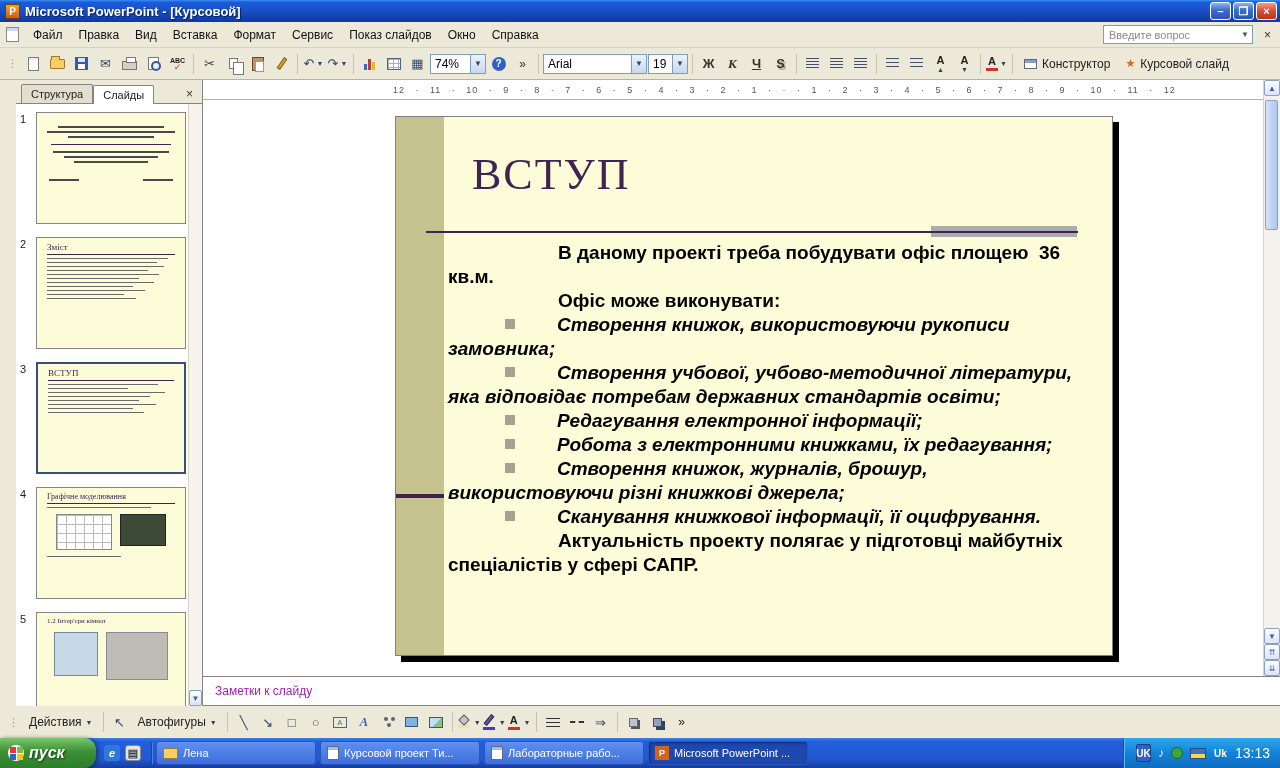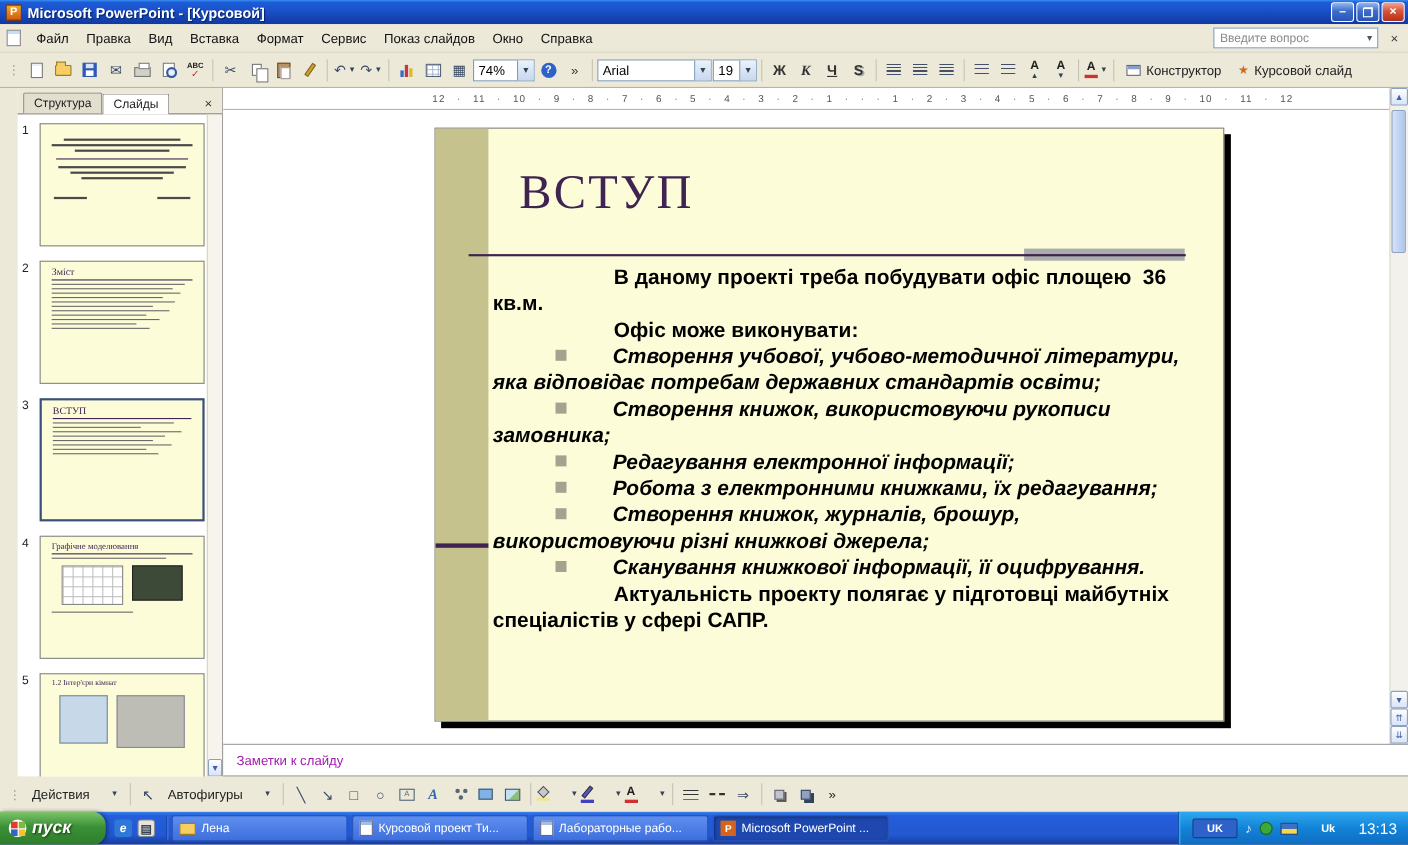--- a/index.html
+++ b/index.html
@@ -134,21 +134,21 @@
   .vs-track { flex:1; position:relative; }
   .vs-thumb { position:absolute; left:1px; top:4px; width:13px; height:130px; border:1px solid #8CA0C0; border-radius:2px;
     background:linear-gradient(90deg,#D6E2F8,#AEC6EE); }
 
   
   .notes { height:30px; background:#fff; border-top:1px solid #848484; border-bottom:1px solid #848484;
     display:flex; align-items:center; padding-left:12px; font-size:12px; color:#a21caf; }
 
   
   .drawbar { height:32px; display:flex; align-items:center; gap:2px; padding:0 5px; background:#ECE9D8; }
-  .dbtn { height:22px; min-width:22px; display:flex; align-items:center; justify-content:center; gap:19px;
+  .dbtn { height:22px; min-width:22px; display:flex; align-items:center; justify-content:center; gap:4px;
     font-size:12px; color:#222; }
   .i-rect, .i-oval { font-size:13px; color:#44506A; }
   .i-textbox { width:14px; height:11px; border:1px solid #567; font-size:7px; color:#567; display:flex; align-items:center; justify-content:center; }
   .i-wordart { font-family:"Liberation Serif",serif; font-weight:bold; font-style:italic; font-size:13px; color:#3668B0; }
   .i-diagram { width:4px; height:4px; border-radius:50%; background:#567; box-shadow:7px 0 0 #567, 3px 6px 0 #567; margin:0 4px 6px 0; }
   .i-clip { width:13px; height:10px; background:#7FB2E5; border:1px solid #456; }
   .i-pic { width:14px; height:11px; border:1px solid #456; background:linear-gradient(135deg,#BFE0F5 55%,#8FBF7F 55%); }
   .i-shadowsq { width:9px; height:9px; background:#BFC4CC; border:1px solid #667; box-shadow:2px 2px 0 #555; }
   .i-3dsq { width:9px; height:9px; background:#8FA3BF; border:1px solid #446; box-shadow:3px 3px 0 #33425C; }
   .i-dash { width:14px; border-top:2px dashed #333; }
@@ -174,21 +174,21 @@
     white-space:nowrap; overflow:hidden; }
   .taskwin.active { background:#1E48AE; box-shadow:inset 1px 1px 3px #102E78; }
   .tw-label { overflow:hidden; text-overflow:ellipsis; }
   .ppt-ico { width:14px; height:14px; background:#D2641C; color:#fff; font-size:9px; font-weight:bold;
     display:flex; align-items:center; justify-content:center; flex:none; }
   .doc-ico-s { width:12px; height:14px; background:#fff; border:1px solid #668; box-shadow:inset 0 3px 0 #9FC0E8; flex:none; }
   .folder-s { width:15px; height:11px; background:#F6CE63; border:1px solid #A07C28; border-radius:1px; flex:none; }
   .tray { margin-left:auto; display:flex; align-items:center; gap:7px; padding:0 10px 0 12px;
     background:linear-gradient(180deg,#2FA8F0,#1283D8 50%,#0F6CC0 100%); border-left:1px solid #0A58A8;
     box-shadow:inset 1px 0 0 #5AC0F8; }
-  .lang-badge { width:41px; height:18px; background:#2E62C8; border:1px solid #1A3C88; border-radius:2px; color:#fff;
+  .lang-badge { width:15px; height:18px; background:#2E62C8; border:1px solid #1A3C88; border-radius:2px; color:#fff;
     font-size:10px; font-weight:bold; display:flex; align-items:center; justify-content:center; }
   .tray-glyph { color:#E8F2FC; font-size:12px; }
   .shield { width:12px; height:12px; border-radius:50%; background:#3AA83A; border:1px solid #1A681A; }
   .ua-flag { width:16px; height:11px; border:1px solid #2A4A88; background:linear-gradient(180deg,#4070C0 50%,#F8D848 50%); }
   .clock { color:#fff; font-size:14px; }
 </style>
 </head>
 <body>
 
 <div class="app">
@@ -462,22 +462,22 @@
             <div class="slide">
               <div class="band">
                 <div class="band-line"></div>
               </div>
               <div class="gray-block"></div>
               <div class="title-line"></div>
               <h1 class="slide-title">ВСТУП</h1>
               <div class="slide-text">
                 <div class="para">В даному проекті треба побудувати офіс площею  36 кв.м.</div>
                 <div class="para">Офіс може виконувати:</div>
+                <div class="bullet-item"><span class="bmark"></span><span class="bgap"></span><span class="btext">Створення книжок, використовуючи рукописи замовника;</span></div>
                 <div class="bullet-item"><span class="bmark"></span><span class="bgap"></span><span class="btext">Створення учбової, учбово-методичної літератури, яка відповідає потребам державних стандартів освіти;</span></div>
-                <div class="bullet-item"><span class="bmark"></span><span class="bgap"></span><span class="btext">Створення книжок, використовуючи рукописи замовника;</span></div>
                 <div class="bullet-item"><span class="bmark"></span><span class="bgap"></span><span class="btext">Редагування електронної інформації;</span></div>
                 <div class="bullet-item"><span class="bmark"></span><span class="bgap"></span><span class="btext">Робота з електронними книжками, їх редагування;</span></div>
                 <div class="bullet-item"><span class="bmark"></span><span class="bgap"></span><span class="btext">Створення книжок, журналів, брошур, використовуючи різні книжкові джерела;</span></div>
                 <div class="bullet-item"><span class="bmark"></span><span class="bgap"></span><span class="btext">Сканування книжкової інформації, її оцифрування.</span></div>
                 <div class="para">Актуальність проекту полягає у підготовці майбутніх спеціалістів у сфері САПР.</div>
               </div>
             </div>
           </div>
         </div>
         <div class="vscroll">

